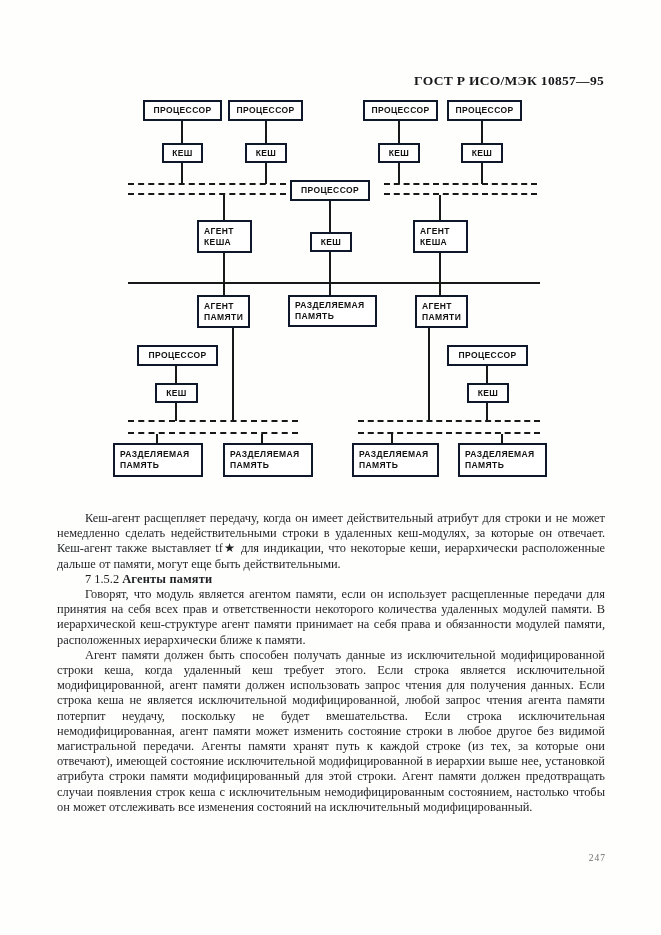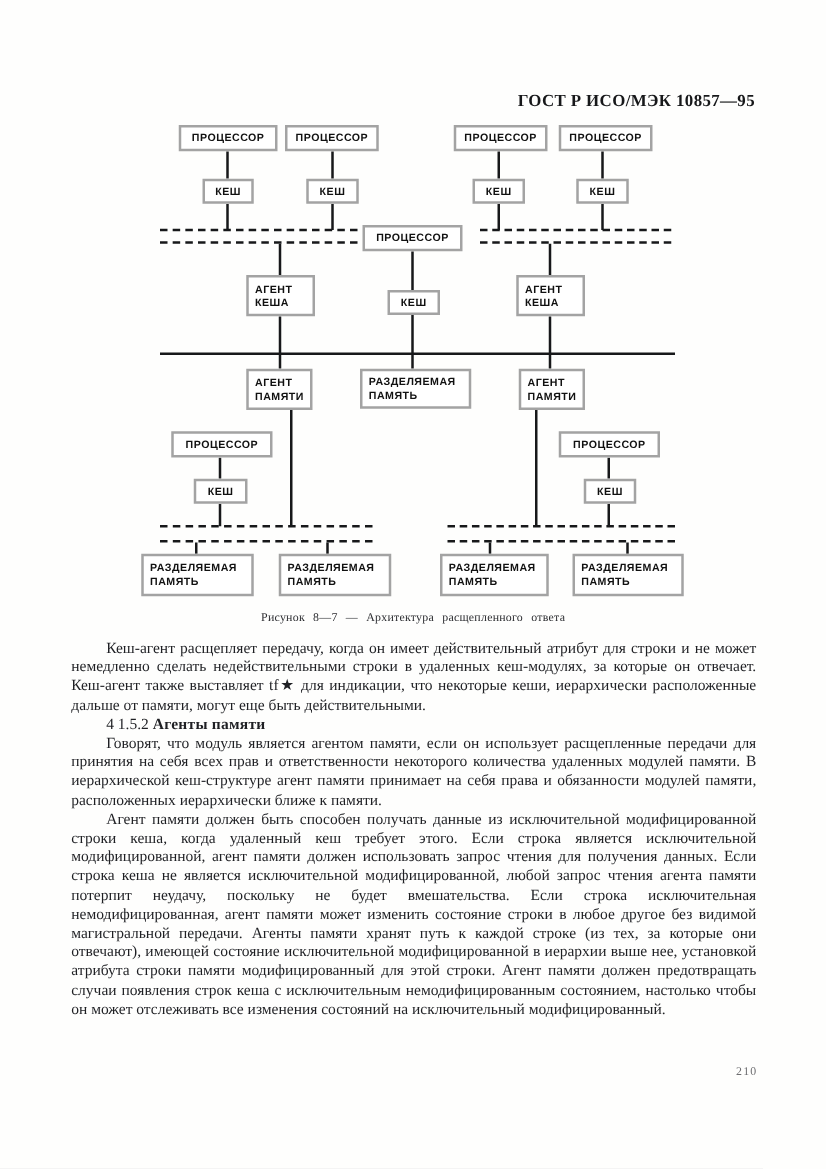--- a/index.html
+++ b/index.html
@@ -8,21 +8,21 @@
     background:#fefefd;overflow:hidden;
     font-family:"Liberation Serif", serif;color:#1f2024;
   }
   .doc-header{
     position:absolute;top:73px;left:57px;width:547px;
     text-align:right;font-weight:bold;font-size:13.5px;letter-spacing:.3px;color:#17181a;
   }
   
   .figure{position:absolute;top:95px;left:0;width:661px;height:412px;}
   .fb{
-    position:absolute;box-sizing:border-box;border:2px solid #a3a3a3;background:#fff;
+    position:absolute;box-sizing:border-box;border:2px solid #0f172a;background:#fff;
     display:flex;align-items:center;justify-content:center;
     font-family:"Liberation Sans", sans-serif;font-weight:bold;font-size:8.5px;line-height:1.25;
     letter-spacing:.4px;color:#111;z-index:2;
   }
   .fb.two{justify-content:flex-start;padding-left:5px;white-space:pre-line;text-align:left;}
   .vl{position:absolute;width:2px;background:#17181a;z-index:1;}
   .hl{position:absolute;height:2px;background:#17181a;z-index:1;}
   .dl{position:absolute;height:0;border-top:2px dashed #17181a;z-index:1;}
   .caption{
     position:absolute;top:395px;left:0;width:661px;text-align:center;
@@ -128,25 +128,24 @@
     <div class="fb two" style="left:223px;top:348px;width:90px;height:34px">РАЗДЕЛЯЕМАЯ
 ПАМЯТЬ</div>
 
     <div class="fb" style="left:447px;top:250px;width:81px;height:21px">ПРОЦЕССОР</div>
     <div class="fb" style="left:467px;top:288px;width:42px;height:20px">КЕШ</div>
     <div class="fb two" style="left:352px;top:348px;width:87px;height:34px">РАЗДЕЛЯЕМАЯ
 ПАМЯТЬ</div>
     <div class="fb two" style="left:458px;top:348px;width:89px;height:34px">РАЗДЕЛЯЕМАЯ
 ПАМЯТЬ</div>
 
-    <div class="caption">Рисунок 8—7 — Архитектура расщепленного ответа</div>
   </div>
 
   <div class="body-text">
     <p>Кеш-агент расщепляет передачу, когда он имеет действительный атрибут для строки и не может немедленно сделать недействительными строки в удаленных кеш-модулях, за которые он отвечает. Кеш-агент также выставляет tf★ для индикации, что некоторые кеши, иерархически расположенные дальше от памяти, могут еще быть действительными.</p>
-    <p class="heading"><span>4 1.5.2</span> <b>Агенты памяти</b></p>
+    <p class="heading"><span>7 1.5.2</span> <b>Агенты памяти</b></p>
     <p>Говорят, что модуль является агентом памяти, если он использует расщепленные передачи для принятия на себя всех прав и ответственности некоторого количества удаленных модулей памяти. В иерархической кеш-структуре агент памяти принимает на себя права и обязанности модулей памяти, расположенных иерархически ближе к памяти.</p>
     <p>Агент памяти должен быть способен получать данные из исключительной модифицированной строки кеша, когда удаленный кеш требует этого. Если строка является исключительной модифицированной, агент памяти должен использовать запрос чтения для получения данных. Если строка кеша не является исключительной модифицированной, любой запрос чтения агента памяти потерпит неудачу, поскольку не будет вмешательства. Если строка исключительная немодифицированная, агент памяти может изменить состояние строки в любое другое без видимой магистральной передачи. Агенты памяти хранят путь к каждой строке (из тех, за которые они отвечают), имеющей состояние исключительной модифицированной в иерархии выше нее, установкой атрибута строки памяти модифицированный для этой строки. Агент памяти должен предотвращать случаи появления строк кеша с исключительным немодифицированным состоянием, настолько чтобы он может отслеживать все изменения состояний на исключительный модифицированный.</p>
   </div>
 
-  <div class="page-number">210</div>
+  <div class="page-number">247</div>
 
 </div>
 
 </body></html>

